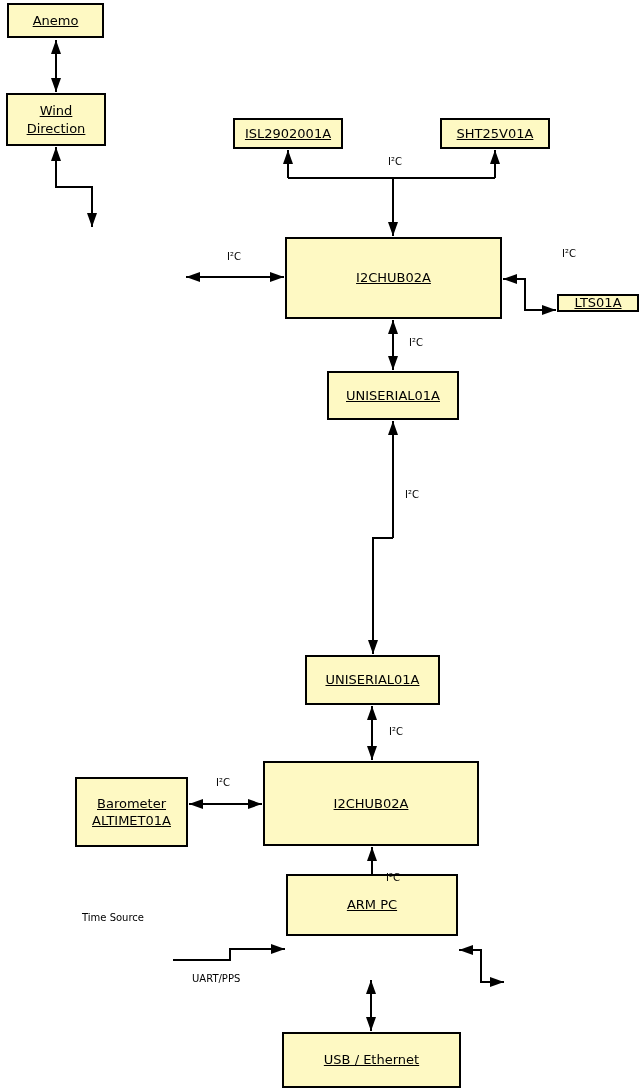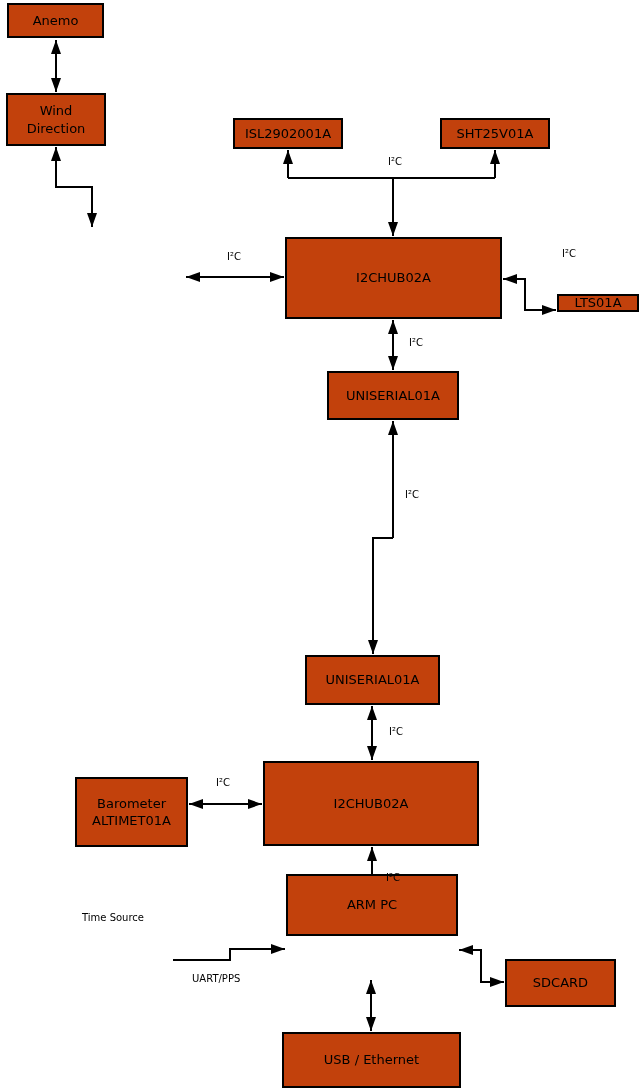--- a/index.html
+++ b/index.html
@@ -9,25 +9,26 @@
     background:#ffffff;
     font-family:"DejaVu Sans","Liberation Sans",sans-serif;
     color:#000;
     overflow:hidden;
   }
   #wires{position:absolute;left:0;top:0;width:640px;height:1089px;}
   .node{
     position:absolute;
     box-sizing:border-box;
     border:2px solid #000;
-    background:#c2410c;
+    background:#fef9c3;
     display:flex;align-items:center;justify-content:center;
     text-align:center;
     font-size:13px;line-height:1.32;
     white-space:pre-line;
+    text-decoration:underline;
   }
   .elabel{
     position:absolute;
     font-size:10px;line-height:13px;
     white-space:nowrap;
   }
 </style>
 </head>
 <body>
 
@@ -102,21 +103,20 @@
   <div class="node" style="left:305px;top:655px;width:135px;height:50px">UNISERIAL01A</div>
 
   <div class="node" style="left:263px;top:761px;width:216px;height:85px">I2CHUB02A</div>
 
   <div class="node" style="left:75px;top:777px;width:113px;height:70px">Barometer
 ALTIMET01A</div>
 
 
   <div class="node" style="left:286px;top:874px;width:172px;height:62px">ARM PC</div>
 
-  <div class="node" style="left:505px;top:959px;width:111px;height:48px">SDCARD</div>
 
   <div class="node" style="left:282px;top:1032px;width:179px;height:56px">USB / Ethernet</div>
 
   <div class="elabel" style="left:388px;top:155px">I²C</div>
   <div class="elabel" style="left:227px;top:250px">I²C</div>
   <div class="elabel" style="left:562px;top:247px">I²C</div>
   <div class="elabel" style="left:409px;top:336px">I²C</div>
   <div class="elabel" style="left:405px;top:488px">I²C</div>
   <div class="elabel" style="left:389px;top:725px">I²C</div>
   <div class="elabel" style="left:216px;top:776px">I²C</div>

